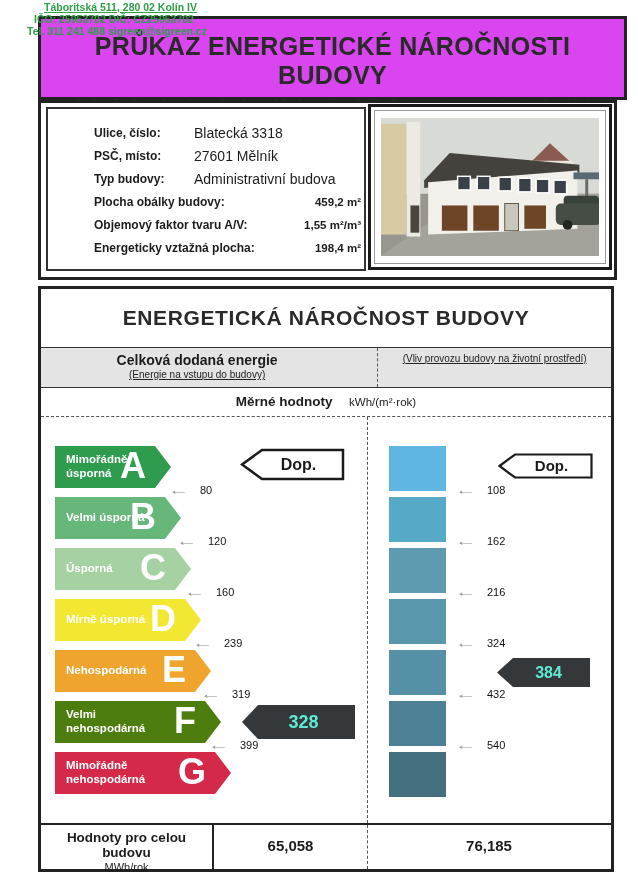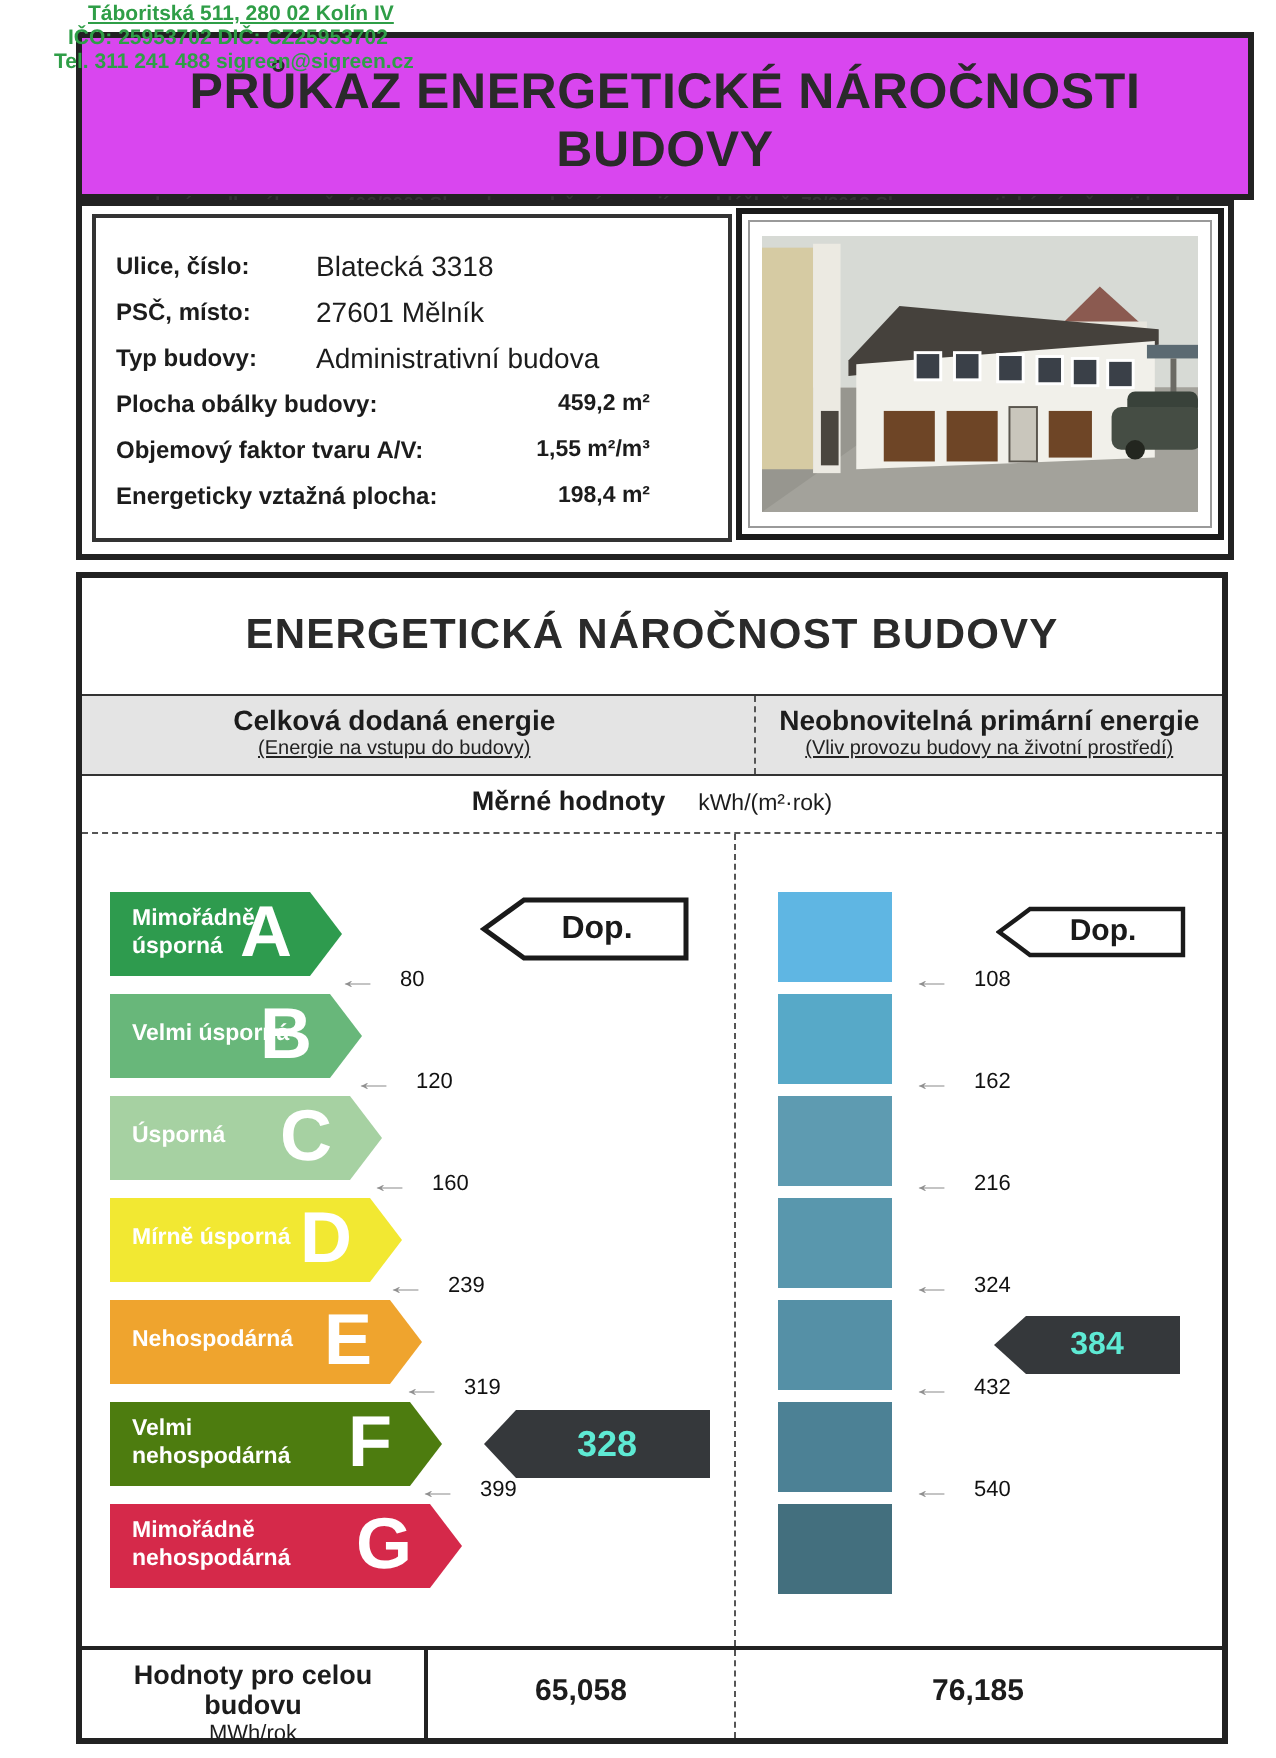--- a/index.html
+++ b/index.html
@@ -15,21 +15,21 @@
   .title-box { position:absolute; left:38px; top:16px; width:589px; height:84px; border:3px solid #222;
                box-sizing:border-box; background:#d946ef; }
   .main-title { text-align:center; font-size:25px; font-weight:bold; margin-top:13px; letter-spacing:0.3px; color:#2a2a2a; }
   .subtitle  { text-align:center; font-size:9.5px; font-weight:bold; margin-top:7px; color:#333; }
 
   
   .info-container { position:absolute; left:38px; top:100px; width:579px; height:180px; border:3px solid #222;
                     box-sizing:border-box; background:#fff; }
   .info-box { position:absolute; left:5px; top:4px; width:320px; height:164px; border:2px solid #333;
               box-sizing:border-box; padding:13px 0 0 10px; }
-  .info-row { position:relative; height:23px; line-height:23px; font-size:11.5px; white-space:nowrap; }
+  .info-row { position:relative; height:23px; line-height:23px; font-size:11.5px; white-space:nowrap;margin-left:36px; }
   .info-label { font-weight:bold; font-size:12px; display:inline-block; }
   .info-val-inline { position:absolute; left:100px; font-size:14px; }
   .info-val-right  { position:absolute; left:195px; width:72px; text-align:right; font-weight:bold; font-size:11.5px; }
 
   .photo-frame { position:absolute; left:327px; top:1px; width:244px; height:166px; border:3px solid #1a1a1a;
                  box-sizing:border-box; background:#fff; }
   .photo-inner { position:absolute; inset:3px; border:1px solid #9a9a9a; padding:7px 6px; box-sizing:border-box; }
   .photo-inner svg { width:100%; height:100%; display:block; }
 
   
@@ -152,21 +152,20 @@
 
   <div class="energy-box">
     <div class="section-title">ENERGETICKÁ NÁROČNOST BUDOVY</div>
 
     <div class="col-headers">
       <div class="col-h">
         <div class="col-h-title">Celková dodaná energie</div>
         <div class="col-h-sub">(Energie na vstupu do budovy)</div>
       </div>
       <div class="col-h right">
-        <div class="col-h-title">Neobnovitelná primární energie</div>
         <div class="col-h-sub">(Vliv provozu budovy na životní prostředí)</div>
       </div>
     </div>
 
     <div class="merne-row">
       <span class="merne-label">Měrné hodnoty</span>
       <span class="merne-unit">kWh/(m²·rok)</span>
     </div>
 
     <div class="chart">

